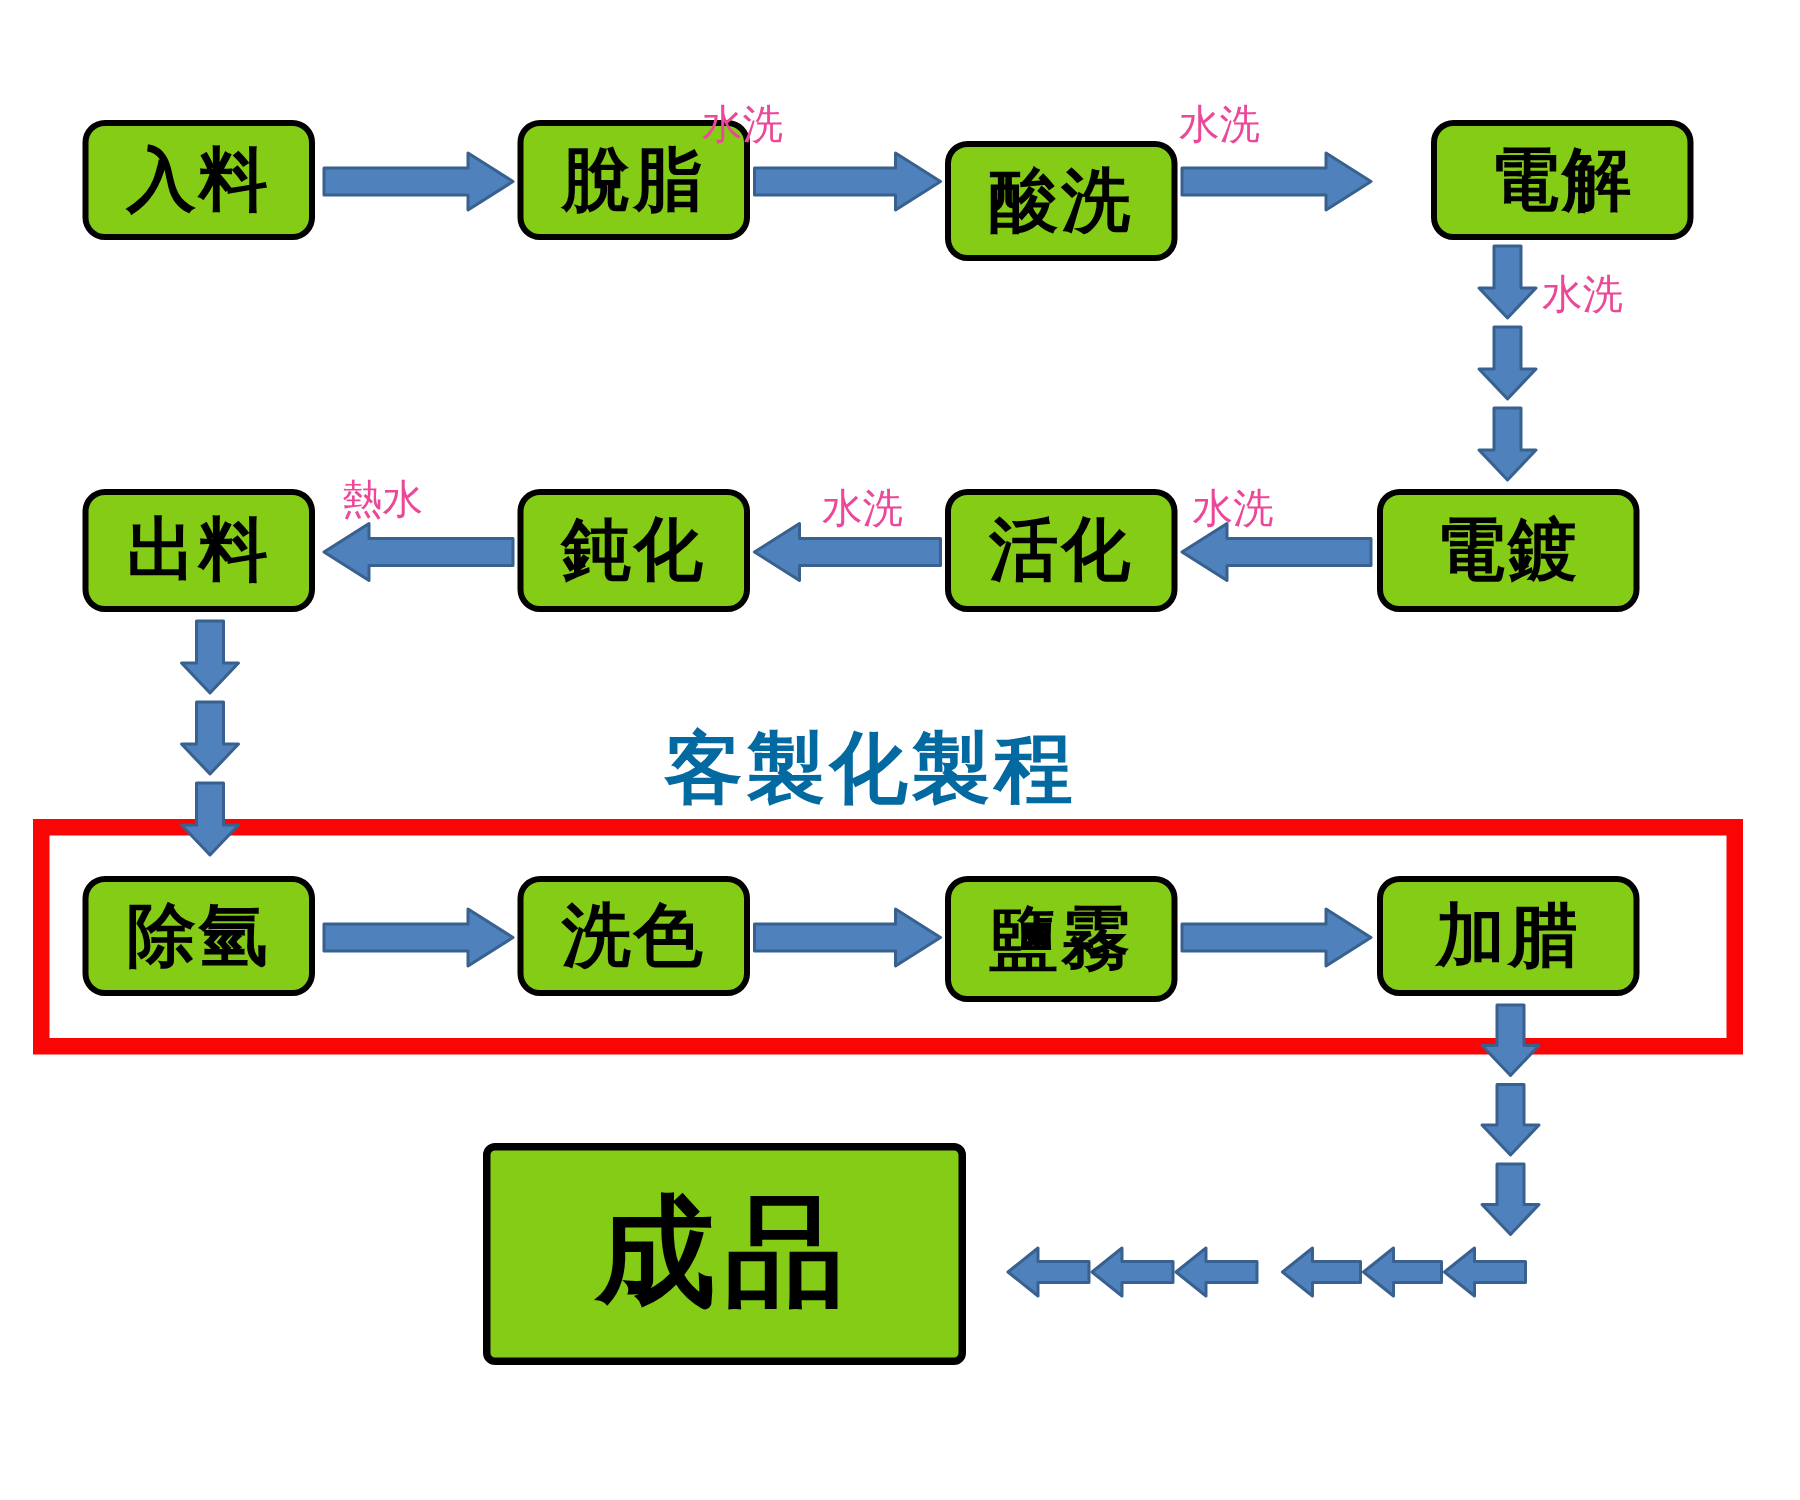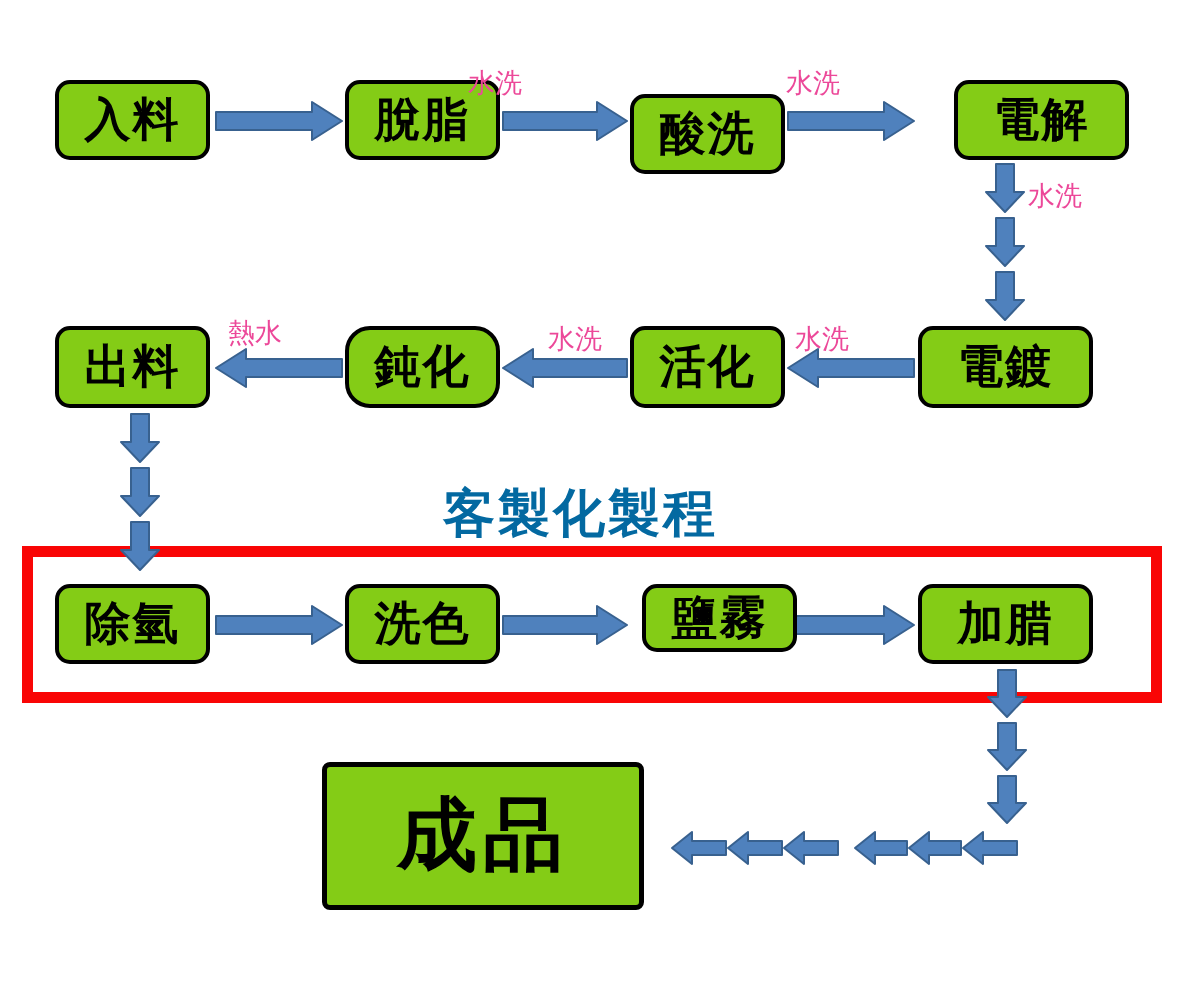--- a/index.html
+++ b/index.html
@@ -95,27 +95,27 @@
     <path d="M782,841 L748,841 L748,832 L728,848 L748,864 L748,855 L782,855 Z"></path>
     <path d="M726,841 L692,841 L692,832 L672,848 L692,864 L692,855 L726,855 Z"></path>
   </svg>
 
   <div class="box" style="left:55px;top:80px;width:155px;height:80px;">入料</div>
   <div class="box" style="left:345px;top:80px;width:155px;height:80px;text-align:center;">脫脂</div>
   <div class="box" style="left:630px;top:94px;width:155px;height:80px;">酸洗</div>
   <div class="box" style="left:954px;top:80px;width:175px;height:80px;">電解</div>
 
   <div class="box" style="left:55px;top:326px;width:155px;height:82px;">出料</div>
-  <div class="box" style="left:345px;top:326px;width:155px;height:82px;border-radius:25px;">鈍化</div>
+  <div class="box" style="left:345px;top:326px;width:155px;height:82px;">鈍化</div>
   <div class="box" style="left:630px;top:326px;width:155px;height:82px;">活化</div>
   <div class="box" style="left:918px;top:326px;width:175px;height:82px;">電鍍</div>
 
   <div class="box" style="left:55px;top:584px;width:155px;height:80px;">除氫</div>
   <div class="box" style="left:345px;top:584px;width:155px;height:80px;">洗色</div>
-  <div class="box" style="left:630px;top:584px;width:155px;height:68px;margin-left:12px;">鹽霧</div>
+  <div class="box" style="left:630px;top:584px;width:155px;height:84px;">鹽霧</div>
   <div class="box" style="left:918px;top:584px;width:175px;height:80px;">加腊</div>
 
   <div class="box big" style="left:322px;top:762px;width:322px;height:148px;">成品</div>
 
   <div class="edge-label" style="left:468px;top:70px;">水洗</div>
   <div class="edge-label" style="left:786px;top:70px;">水洗</div>
   <div class="edge-label" style="left:1028px;top:183px;">水洗</div>
   <div class="edge-label" style="left:795px;top:326px;">水洗</div>
   <div class="edge-label" style="left:548px;top:326px;">水洗</div>
   <div class="edge-label" style="left:228px;top:320px;">熱水</div>

